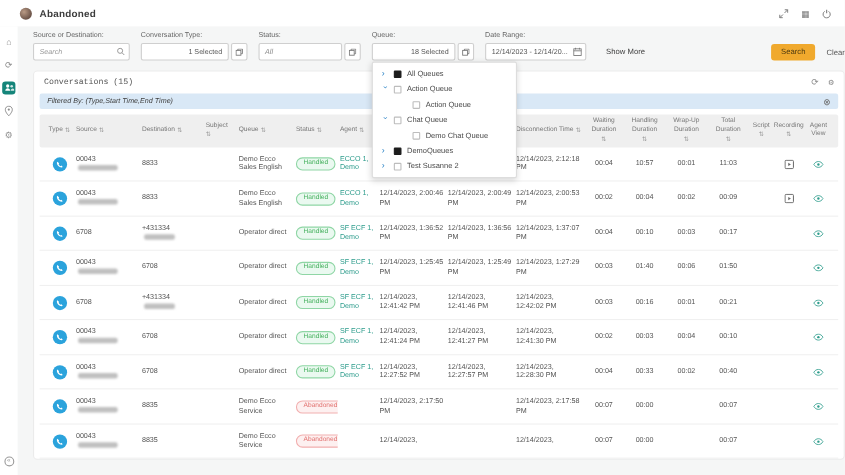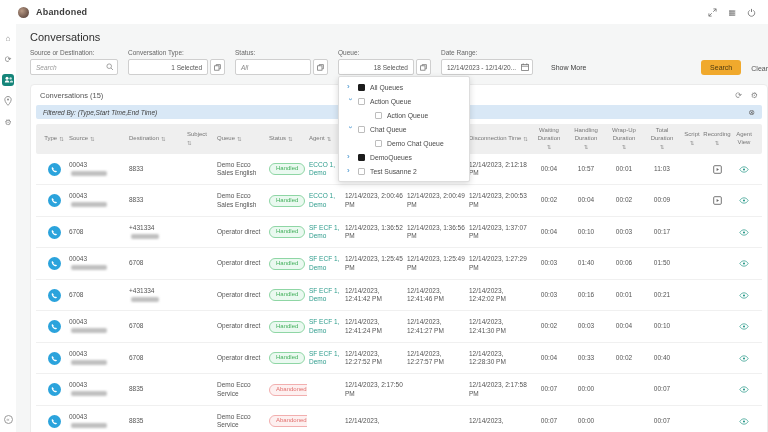--- a/index.html
+++ b/index.html
@@ -54,21 +54,21 @@
     border:1px solid #ddd; border-radius:2px; box-shadow:0 2px 6px rgba(0,0,0,.15); z-index:50; padding:3px 0; }
   .dd-item { height:14px; display:flex; align-items:center; gap:5px; padding-left:8px; cursor:pointer; }
   .dd-chev { color:#2F86C8; font-size:8px; width:6px; line-height:8px; }
   .dd-chev.down { transform:rotate(90deg); }
   .dd-box { width:7px; height:7px; border:1px solid #bdbdbd; border-radius:1px; background:#fff; flex:none; }
   .dd-box.checked { background:#1c1c1c; border-color:#1c1c1c; }
   .dd-label { font-size:6.8px; color:#4a4a4a; white-space:nowrap; }
 
   
   .card { background:#fff; border:1px solid #ebebeb; border-radius:4px; margin-top:9px; }
-  .card-header { height:20px; display:flex; align-items:center; padding:0 9px; }
+  .card-header { height:20px; display:flex; align-items:center; padding:0 9px;font-family:Liberation Mono, monospace; }
   .card-title { font-size:7.5px; color:#555; }
   .card-icons { margin-left:auto; display:flex; gap:9px; color:#8a8a8a; font-size:8px; }
   .card-icons span { cursor:pointer; }
   .filtered-bar { background:#D9E8F6; border-radius:2px; margin:0 5px; height:14px;
     display:flex; align-items:center; padding:0 7px; }
   .filtered-text { font-size:6.5px; font-style:italic; color:#3f3f3f; }
   .filtered-close { margin-left:auto; color:#666; font-size:8px; cursor:pointer; }
 
   .thead, .trow { display:grid; align-items:center; padding:0 5px; }
   .thead { background:#efefef; margin:5px 5px 0 5px; border-radius:2px; min-height:28px; }
@@ -129,21 +129,20 @@
         <circle cx="4" cy="3.6" r="1" fill="currentColor"></circle>
       </svg>
     </div>
     <div class="nav-ico">⚙</div>
     <div class="sidebar-bottom">
       <div class="collapse-btn">«</div>
     </div>
   </div>
 
   <div class="main">
-    <h1 class="page-heading">Conversations</h1>
 
     <div class="filter-row">
       <div class="field" style="width:88px;">
         <div class="field-label">Source or Destination:</div>
         <div class="control-row search-wrap" style="width:88px;">
           <input class="box" style="width: 88px;" placeholder="Search">
           <svg class="mag" width="8" height="8" viewBox="0 0 8 8">
             <circle cx="3.2" cy="3.2" r="2.3" fill="none" stroke="#999" stroke-width=".9"></circle>
             <path d="M5 5l2 2" stroke="#999" stroke-width=".9"></path>
           </svg>

